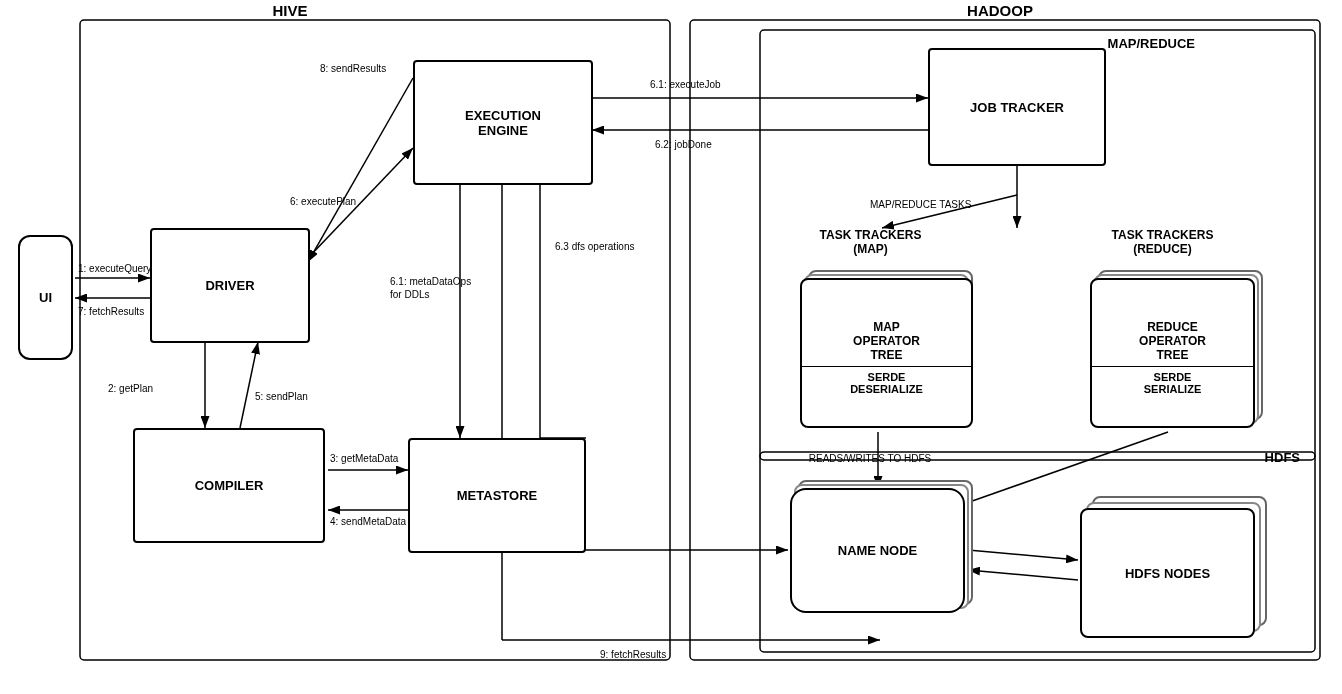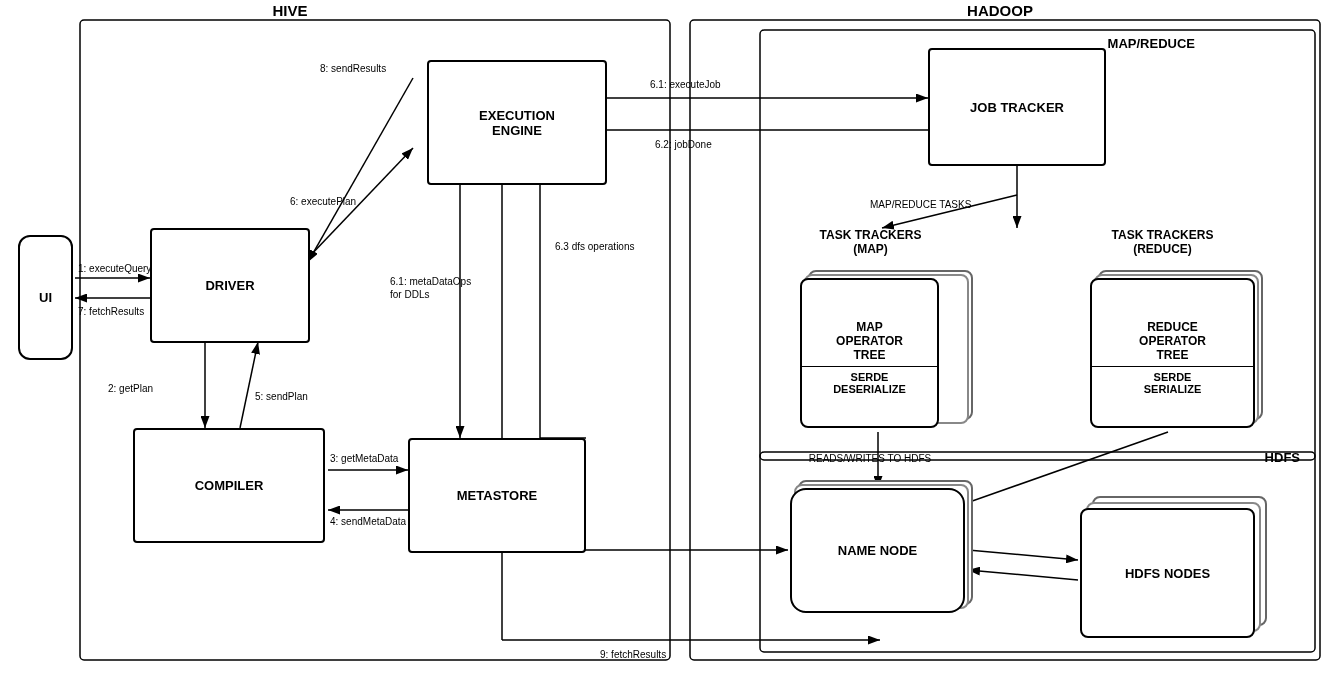--- a/index.html
+++ b/index.html
@@ -131,21 +131,21 @@
   </div>
 
   <div class="box box-round" style="left:18px; top:235px; width:55px; height:125px;">
     <span>UI</span>
   </div>
 
   <div class="box" style="left:133px; top:428px; width:192px; height:115px;">
     <span>COMPILER</span>
   </div>
 
-  <div class="box" style="left:413px; top:60px; width:180px; height:125px;margin-left:14px;">
+  <div class="box" style="left:413px; top:60px; width:180px; height:125px;">
     <span>EXECUTION<br>ENGINE</span>
   </div>
 
   <div class="box" style="left:408px; top:438px; width:178px; height:115px;">
     <span>METASTORE</span>
   </div>
 
   <div class="box" style="left:928px; top:48px; width:178px; height:118px;">
     <span>JOB TRACKER</span>
   </div>
@@ -156,21 +156,21 @@
 
   <div style="position:absolute; left:1070px; top:228px; width:185px; text-align:center; font-weight:bold; font-size:12px;">
     TASK TRACKERS<br>(REDUCE)
   </div>
 
   <div style="position:absolute; left:800px; top:278px; z-index:2;">
 
     <div style="position:absolute; top:-8px; left:8px; width:165px; height:150px; border:2px solid #666; background:white; border-radius:8px; z-index:1;"></div>
     <div style="position:absolute; top:-4px; left:4px; width:165px; height:150px; border:2px solid #888; background:white; border-radius:8px; z-index:2;"></div>
 
-    <div class="box" style="position:relative; width:139px; height:150px; border-radius:8px; z-index:3; border:2px solid black;">
+    <div class="box" style="position:relative; width:173px; height:150px; border-radius:8px; z-index:3; border:2px solid black;">
       <div style="width:100%; text-align:center; padding-top:8px; padding-bottom:4px; font-weight:bold; font-size:12px;">MAP<br>OPERATOR<br>TREE</div>
       <div style="border-top:1px solid black; width:100%; text-align:center; padding-top:4px; font-size:11px; font-weight:bold;">SERDE<br>DESERIALIZE</div>
     </div>
   </div>
 
   <div style="position:absolute; left:1090px; top:278px; z-index:2;">
 
     <div style="position:absolute; top:-8px; left:8px; width:165px; height:150px; border:2px solid #666; background:white; border-radius:8px; z-index:1;"></div>
     <div style="position:absolute; top:-4px; left:4px; width:165px; height:150px; border:2px solid #888; background:white; border-radius:8px; z-index:2;"></div>
 

